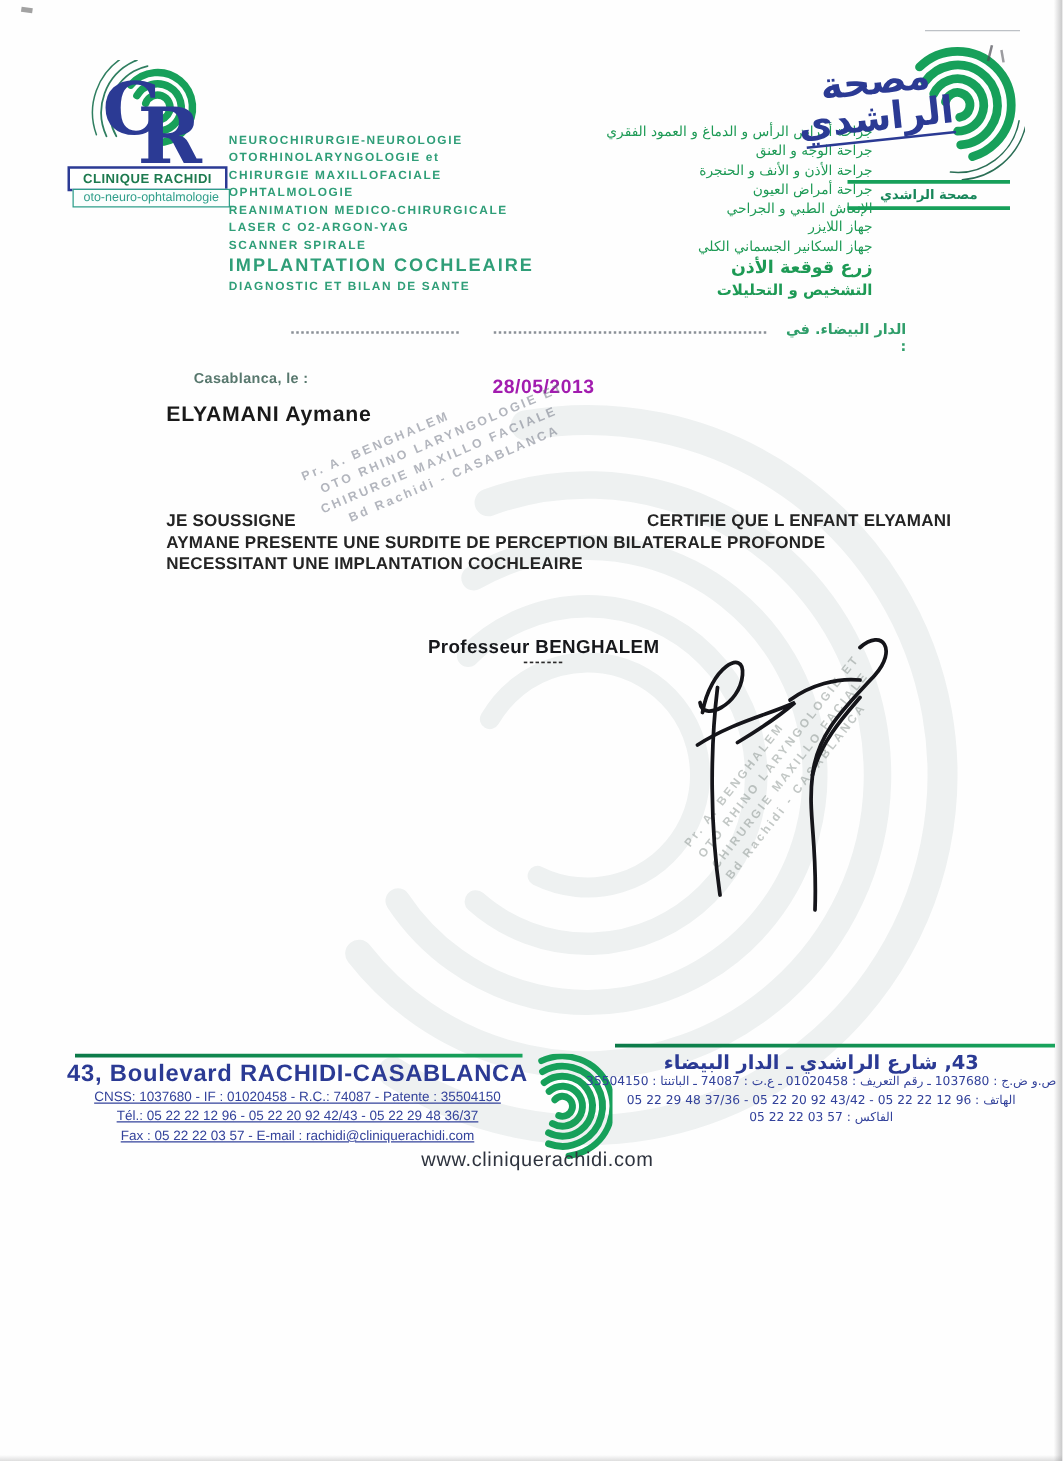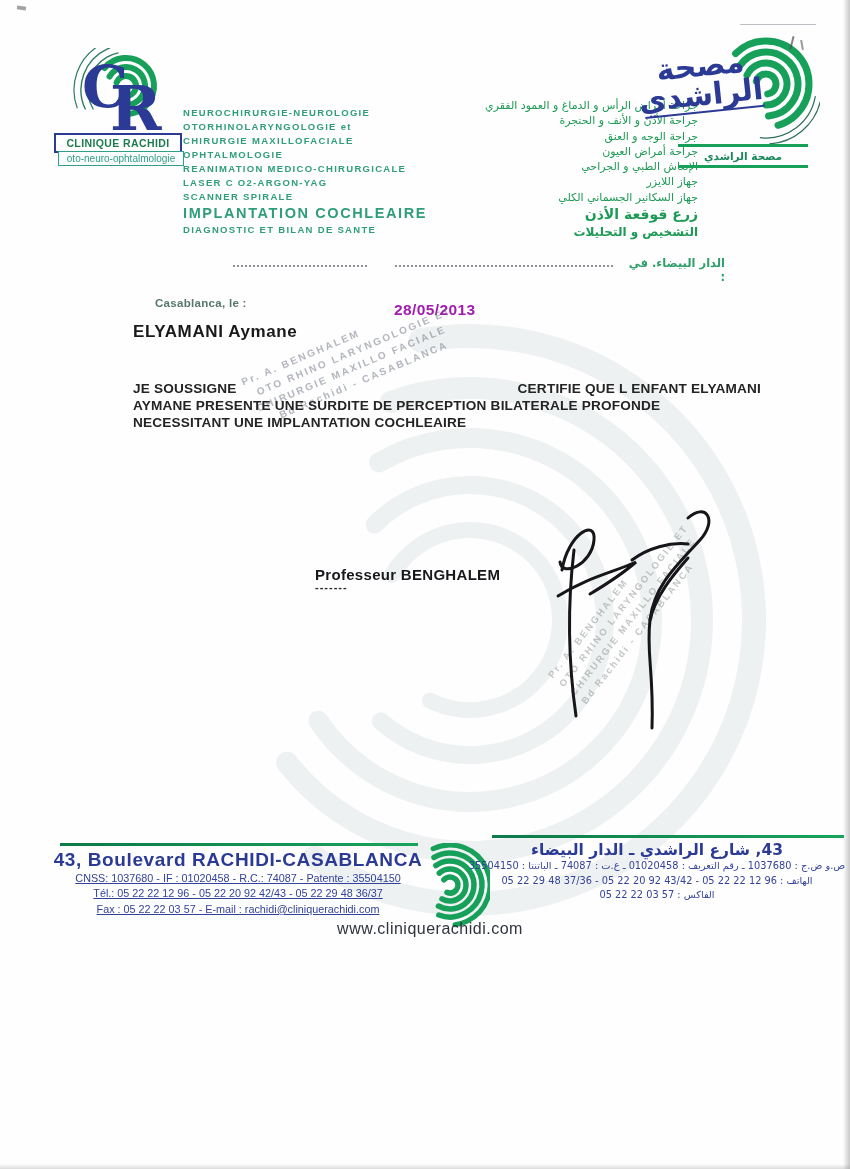--- a/index.html
+++ b/index.html
@@ -55,22 +55,22 @@
   .dl-dots1{left:233px;top:255px;width:134px;}
   .dl-dots2{left:395px;top:255px;width:218px;}
   .dl-ar{left:625px;top:256px;width:100px;direction:rtl;font-family:"DejaVu Sans",sans-serif;
         font-size:11.5px;color:#2f9e6a;font-weight:bold;}
 
   
   .date{left:394px;top:301px;font-size:15.5px;font-weight:bold;color:#a21caf;letter-spacing:.4px;}
   .patient{left:133px;top:322px;font-size:17px;font-weight:bold;color:#191919;letter-spacing:.6px;}
   .body-text{left:133px;top:381px;width:628px;font-size:13.6px;font-weight:bold;
         color:#242424;line-height:16.8px;letter-spacing:.2px;}
-  .body-line1{display:flex;justify-content:space-between;}
-  .signatory-wrap{left:315px;top:566px;width:240px;text-align:left;}
+  .body-line1{display:flex;justify-content:space-between;margin-top:28px;}
+  .signatory-wrap{left:315px;top:509px;width:240px;text-align:center;}
   .signatory{font-size:15px;font-weight:bold;color:#17181c;letter-spacing:.3px;}
   .signatory-rule{font-size:11px;font-weight:bold;color:#2a2a2a;letter-spacing:1px;line-height:8px;}
 
   
   .stamp{color:rgba(104,110,126,.5);font-size:10px;font-weight:bold;letter-spacing:2.2px;
         line-height:15px;white-space:nowrap;}
   .stamp1{left:242px;top:330px;transform:rotate(-23deg);}
   .stamp1 div:nth-child(2){margin-left:10px;}
   .stamp1 div:nth-child(3){margin-left:4px;}
   .stamp1 div:nth-child(4){margin-left:22px;}
@@ -146,22 +146,22 @@
     <div>OPHTALMOLOGIE</div>
     <div>REANIMATION MEDICO-CHIRURGICALE</div>
     <div>LASER C O2-ARGON-YAG</div>
     <div>SCANNER SPIRALE</div>
     <div class="big">IMPLANTATION COCHLEAIRE</div>
     <div>DIAGNOSTIC ET BILAN DE SANTE</div>
   </div>
 
   <div class="abs services-ar">
     <div>جراحة أمراض الرأس و الدماغ و العمود الفقري</div>
+    <div>جراحة الوجه و العنق</div>
     <div>جراحة الأذن و الأنف و الحنجرة</div>
-    <div>جراحة الوجه و العنق</div>
     <div>جراحة أمراض العيون</div>
     <div>الإنعاش الطبي و الجراحي</div>
     <div>جهاز اللايزر</div>
     <div>جهاز السكانير الجسماني الكلي</div>
     <div class="big">زرع قوقعة الأذن</div>
     <div class="med">التشخيص و التحليلات</div>
   </div>
 
   <div class="abs ar-logo">
     <svg class="ar-arcs" width="112" height="112" viewBox="0 0 112 112">

